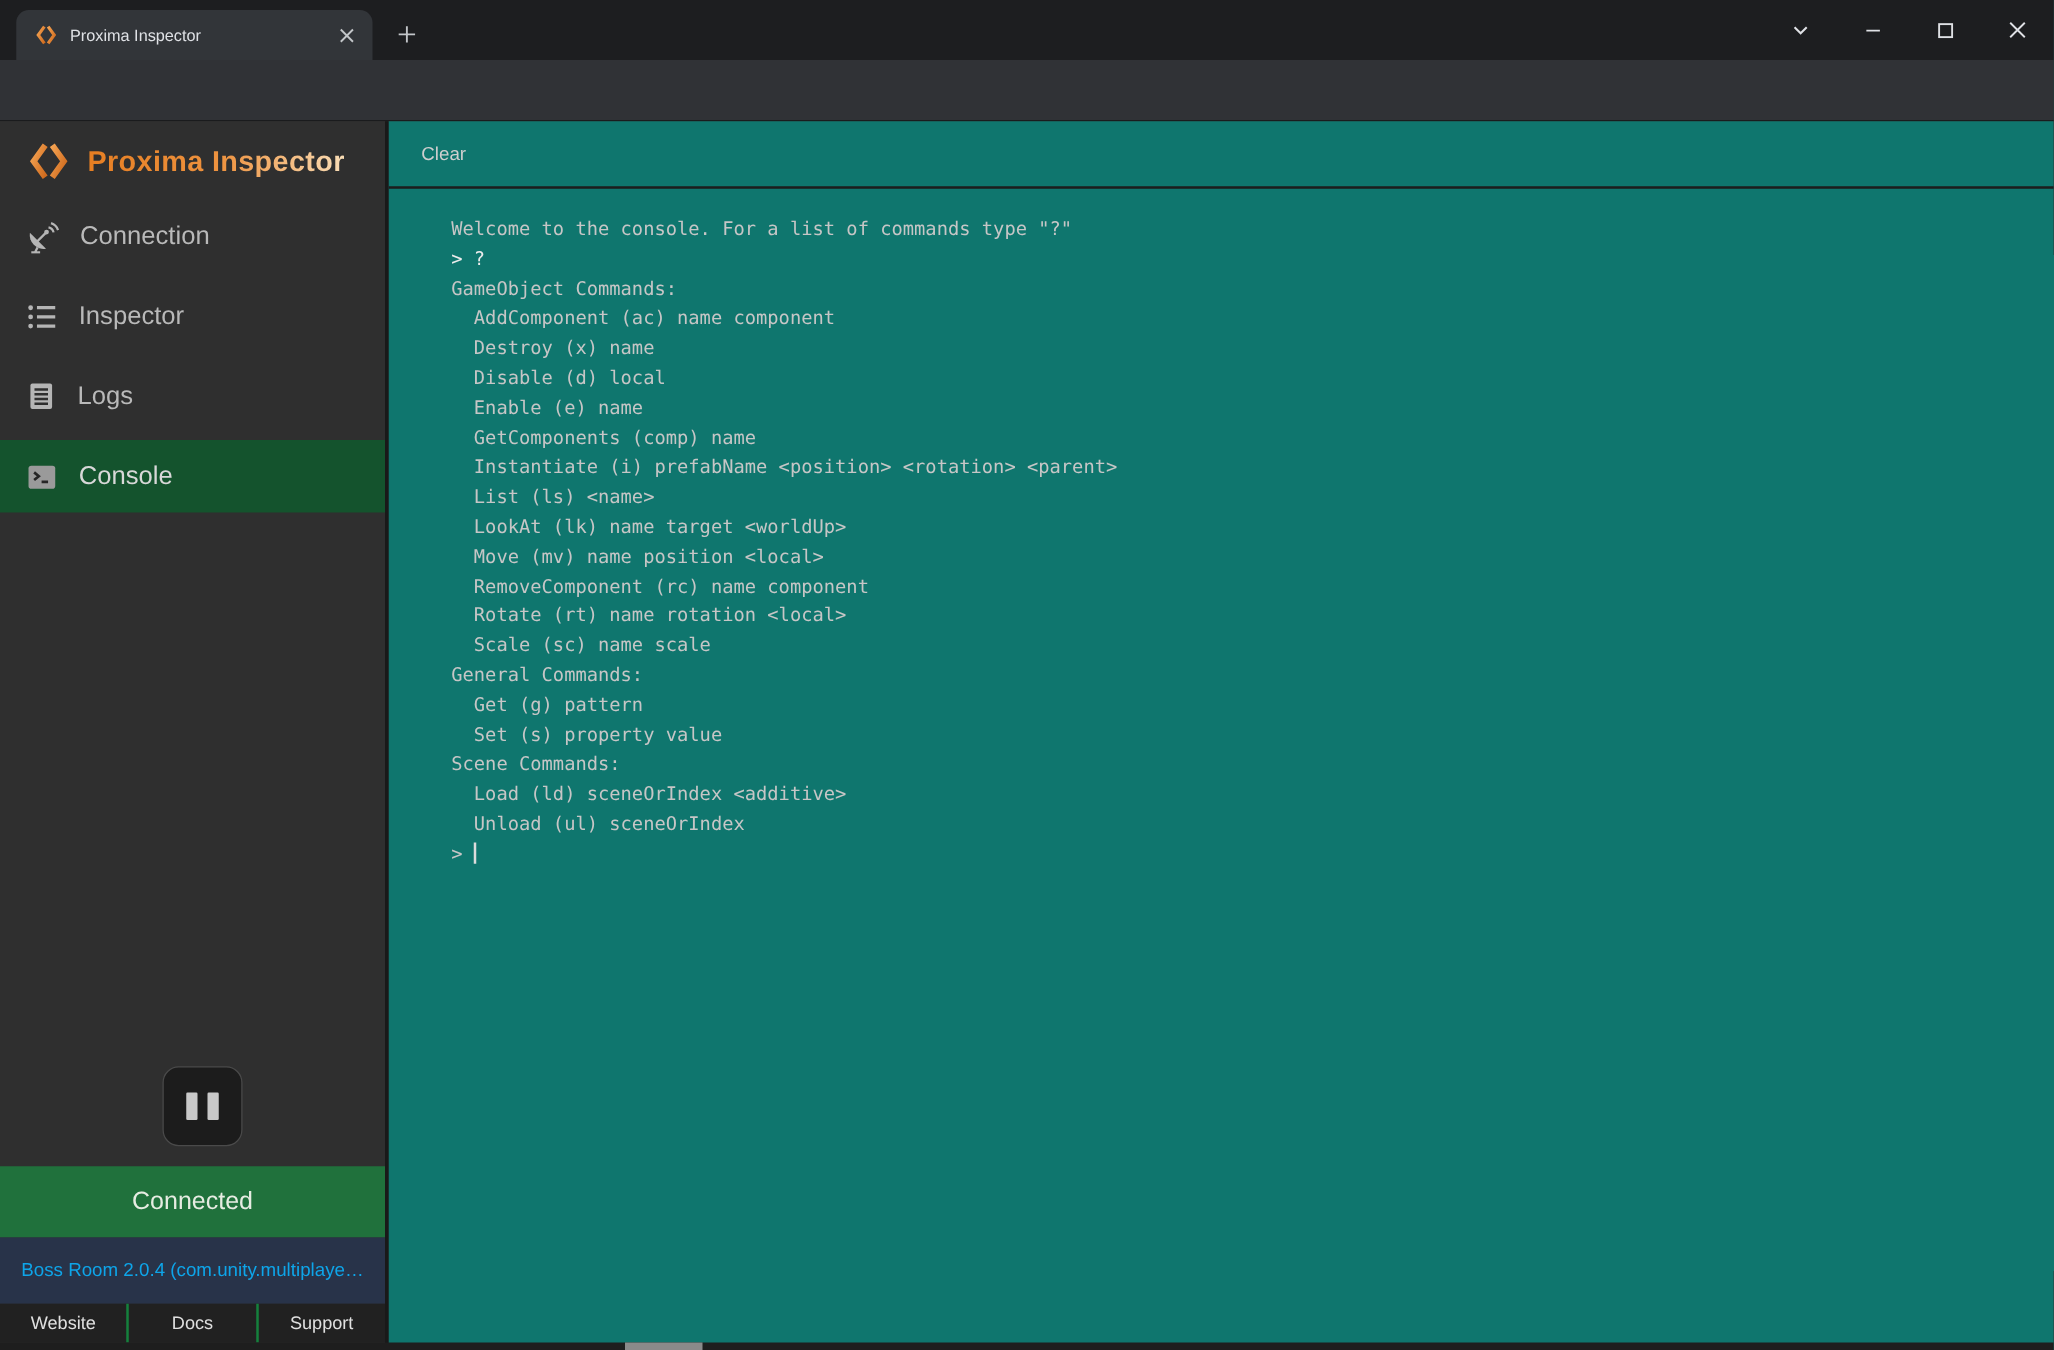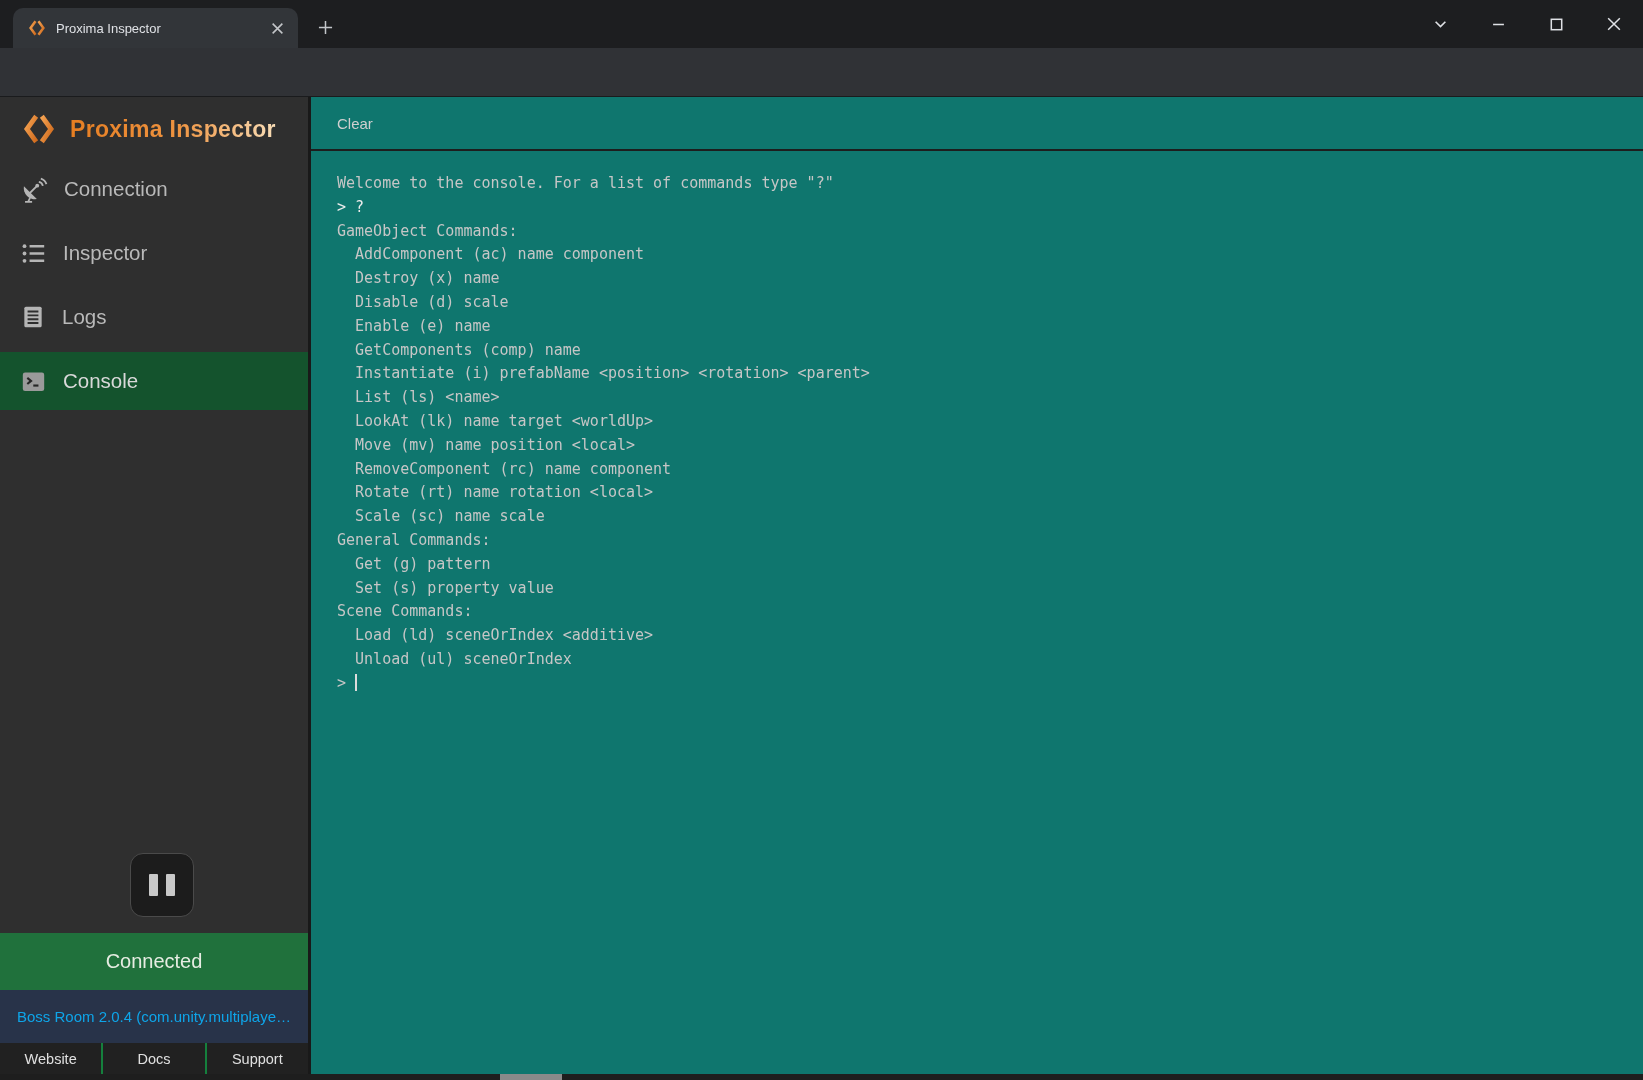--- a/index.html
+++ b/index.html
@@ -67,21 +67,21 @@
   .project-bar span { font-size:15px; color:#0ea5e9; white-space:nowrap; }
   .side-footer { position:absolute; left:0; top:946px; width:308px; height:31px; display:flex; }
   .side-footer .cell { flex:1; background:#212121; display:flex; align-items:center; justify-content:center;
                        font-size:14.5px; color:#e0e0e0; cursor:pointer; }
   .side-footer .cell + .cell { border-left:2px solid #15803d; }
 
   
   .main { position:absolute; left:311px; top:0; width:1332px; height:983px; background:#0f766e; }
   .console-toolbar { height:54px; border-bottom:2px solid #1d1d1d; display:flex; align-items:center; }
   .clear-btn { margin-left:26px; font-size:15px; color:#cfcfcf; cursor:pointer; }
-  .console-out { padding:21px 26px; font-family:"DejaVu Sans Mono", monospace; font-size:15px; }
+  .console-out { padding:21px 26px; font-family:"DejaVu Sans Mono", monospace; font-size:15px;margin-left:24px; }
   .console-line { height:23.8px; line-height:23.8px; white-space:pre; color:#c6c6c6; }
   .console-line.input { color:#ececec; }
   .cursor { display:inline-block; width:2px; height:17px; background:#dcdcdc; vertical-align:-3px; }
 
   
   .hscroll { position:absolute; left:0; bottom:0; width:1643px; height:6px; background:#1e1e1e; }
   .hscroll .thumb { position:absolute; left:500px; top:0; width:62px; height:6px; background:#8a8a8a; }
 </style>
 </head>
 <body>
@@ -302,21 +302,21 @@
   <div class="main">
     <div class="console-toolbar">
       <span class="clear-btn">Clear</span>
     </div>
     <div class="console-out" id="console-lines">
         <div class="console-line output">Welcome to the console. For a list of commands type "?"</div>
         <div class="console-line input">&gt; ?</div>
         <div class="console-line output">GameObject Commands:</div>
         <div class="console-line output">  AddComponent (ac) name component</div>
         <div class="console-line output">  Destroy (x) name</div>
-        <div class="console-line output">  Disable (d) scale</div>
+        <div class="console-line output">  Disable (d) local</div>
         <div class="console-line output">  Enable (e) name</div>
         <div class="console-line output">  GetComponents (comp) name</div>
         <div class="console-line output">  Instantiate (i) prefabName &lt;position&gt; &lt;rotation&gt; &lt;parent&gt;</div>
         <div class="console-line output">  List (ls) &lt;name&gt;</div>
         <div class="console-line output">  LookAt (lk) name target &lt;worldUp&gt;</div>
         <div class="console-line output">  Move (mv) name position &lt;local&gt;</div>
         <div class="console-line output">  RemoveComponent (rc) name component</div>
         <div class="console-line output">  Rotate (rt) name rotation &lt;local&gt;</div>
         <div class="console-line output">  Scale (sc) name scale</div>
         <div class="console-line output">General Commands:</div>

